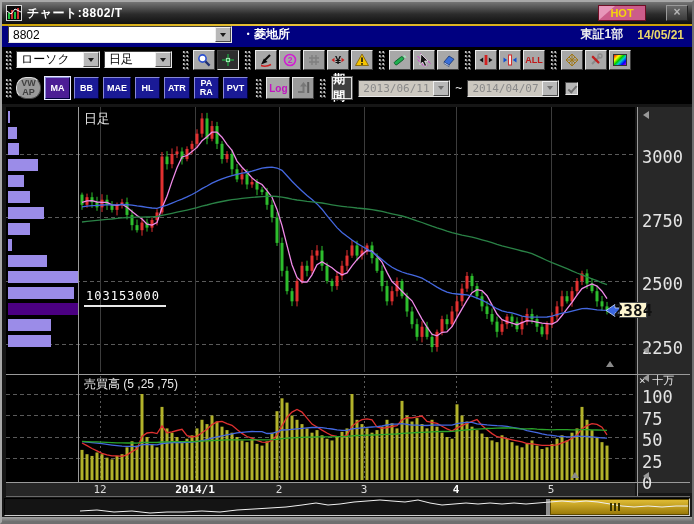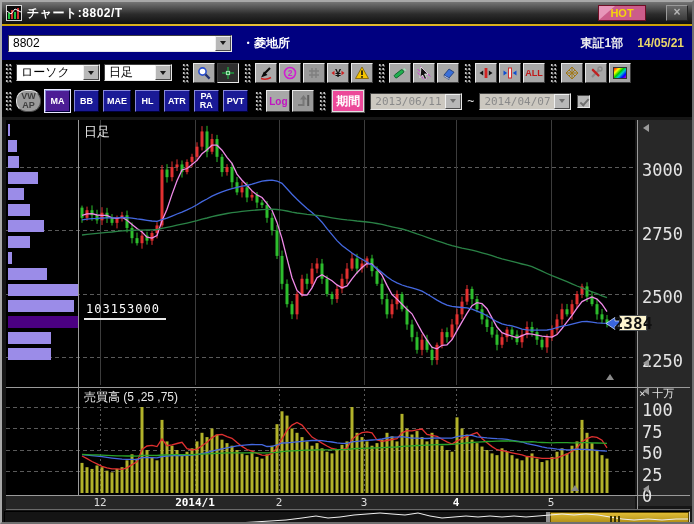--- a/index.html
+++ b/index.html
@@ -15,21 +15,21 @@
   .titlebar-right { margin-left:auto; display:flex; align-items:center; gap:20px; }
   .hot-btn { position:relative; width:48px; height:16px; background:#cc5c8a; border:1px solid #6e0f24;
              color:#f5d50a; font-size:11px; font-weight:bold; text-align:center; line-height:14px; overflow:hidden; }
   .hot-btn::before { content:""; position:absolute; left:0; top:0; border-top:14px solid #eda6c6; border-right:16px solid transparent; opacity:.8; }
   .hot-label { position:relative; }
   .close-btn { width:22px; height:16px; background:linear-gradient(#6a6a6a,#3a3a3a);
                border:1px solid; border-color:#9a9a9a #222 #222 #9a9a9a; color:#b5b5b5;
                font-size:12px; font-weight:bold; text-align:center; line-height:13px; }
   .gold-line { height:2px; background:linear-gradient(90deg,#caa002,#e8c23a 40%,#caa002); }
   
-  .header { height:34px; background:#000080; display:flex; align-items:center; padding:0 6px; }
+  .header { height:21px; background:#000080; display:flex; align-items:flex-start; padding:0 6px; }
   .combo { display:flex; height:17px; border:1px solid; border-color:#404040 #e8e8e8 #e8e8e8 #404040; }
   .combo-field { background:#fff; color:#000; font-size:12px; padding:1px 4px; display:flex; align-items:center; overflow:hidden; white-space:nowrap; }
   .combo-btn { width:16px; background:#b8b8b8; border:1px solid; border-color:#efefef #4a4a4a #4a4a4a #efefef;
                display:flex; align-items:center; justify-content:center; }
   .combo-btn::after { content:""; border-top:4px solid #1a1a1a; border-left:3.5px solid transparent; border-right:3.5px solid transparent; }
   .code-combo .combo-field { width:206px; }
   .stock-name { color:#fff; font-size:12px; font-weight:bold; margin-left:10px; }
   .header-right { margin-left:auto; display:flex; align-items:center; gap:14px; }
   .market-label { color:#efefef; font-size:12px; font-weight:bold; }
   .date-label { color:#e8d66a; font-size:12px; font-weight:bold; margin-right:2px; }
@@ -49,21 +49,21 @@
   .rainbow { width:14px; height:12px; background:linear-gradient(135deg,#f00,#ff0 25%,#0c0 45%,#0cc 60%,#00f 80%,#c0c); border:1px solid #333; }
   .ind-btn { min-width:25px; height:22px; padding:1px 3px; margin-right:4px; background:#1a1a96;
              color:#fff; font-size:9px; font-weight:bold; line-height:9px; text-align:center;
              border:1px solid; border-color:#8888d8 #00003a #00003a #8888d8;
              display:flex; align-items:center; justify-content:center; white-space:pre-line; flex:0 0 auto;
              font-family:"Liberation Sans",sans-serif; }
   .ind-btn.gray { background:#9a9a9a; color:#3f3f3f; border-color:#dedede #4a4a4a #4a4a4a #dedede;border-radius:10px; }
   .ind-btn.selected { background:#4c1d95; outline:1px solid #e8e8ff; outline-offset:0px; }
   .log-btn { width:24px; height:22px; background:#a8a8a8; border:1px solid; border-color:#e9e9e9 #3f3f3f #3f3f3f #e9e9e9;
              color:#c014c0; font-weight:bold; font-size:10px; display:flex; align-items:center; justify-content:center; margin-right:2px; }
-  .period-btn { width:32px; height:22px; background:#ec4899; border:1px solid #e0e0e0; outline:1px solid #555;
+  .period-btn { width:20px; height:22px; background:#404040; border:1px solid #e0e0e0; outline:1px solid #555;
                 color:#fff; font-size:12px; font-weight:bold; display:flex; align-items:center; justify-content:center; margin:0 6px 0 2px; }
   .date-combo .combo-field { width:74px; background:#ccc8c0; color:#8a8a8a; font-size:11px; font-family:"DejaVu Sans Mono",monospace; }
   .date-combo .combo-btn::after { border-top-color:#707070; }
   .tilde { color:#e8e8e8; font-size:12px; margin:0 5px; }
   .checkbox { width:13px; height:13px; margin-left:6px; background:#b8b8b8;
               border:1px solid; border-color:#4a4a4a #e8e8e8 #e8e8e8 #4a4a4a; position:relative; }
   .checkbox::after { content:""; position:absolute; left:2px; top:3px; width:7px; height:3px;
                      border-left:2px solid #6f6f6f; border-bottom:2px solid #6f6f6f; transform:rotate(-48deg); }
   
   .chart-region { position:relative; width:690px; height:412px; background:#161616; }

